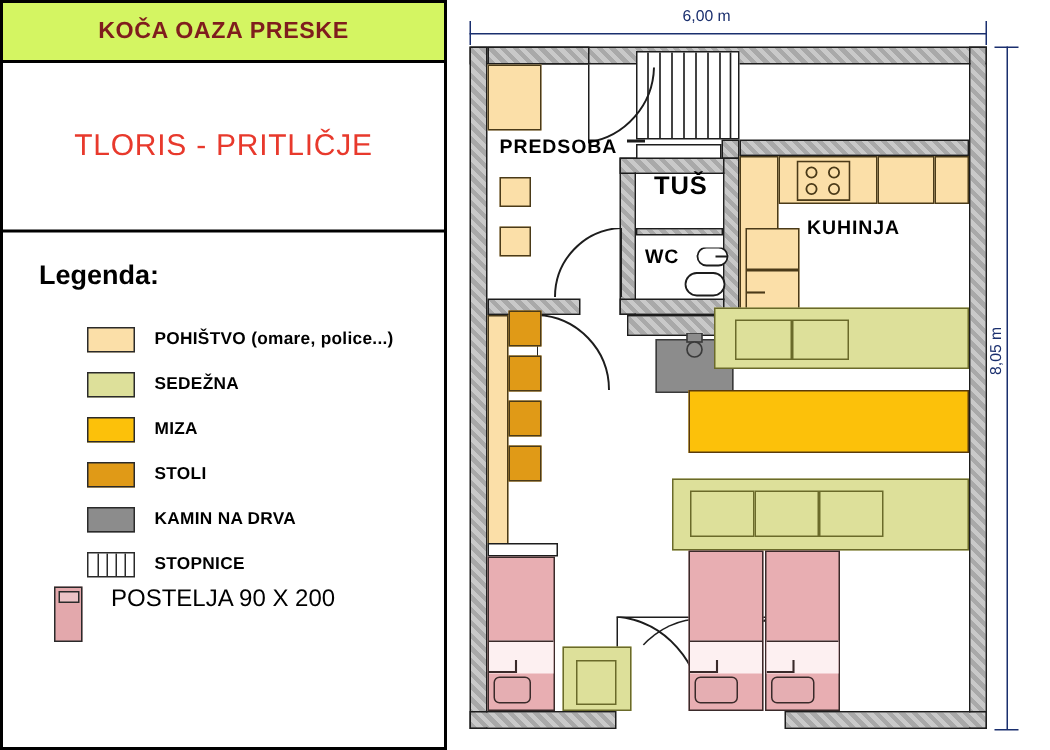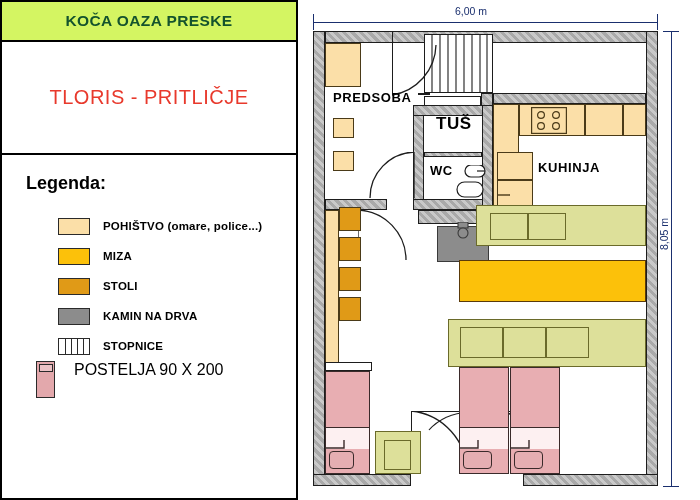--- a/index.html
+++ b/index.html
@@ -6,21 +6,21 @@
   body{width:700px;height:500px;overflow:hidden;
        font-family:"Liberation Sans","DejaVu Sans",sans-serif;}
   #root{position:relative;width:700px;height:500px;}
 
   
   #left-panel{position:absolute;left:0;top:0;width:298px;height:500px;
               border:2px solid #000;box-sizing:border-box;background:#fff;}
   #title-bar{position:absolute;left:0;top:0;width:100%;height:40px;
              background:#d4f562;border-bottom:2px solid #000;box-sizing:border-box;
              display:flex;align-items:center;justify-content:center;}
-  #title-bar .t{font-size:15.5px;font-weight:bold;letter-spacing:.4px;color:#14532d;}
+  #title-bar .t{font-size:15.5px;font-weight:bold;letter-spacing:.4px;color:#7f1d1d;}
   #subtitle-bar{position:absolute;left:0;top:40px;width:100%;height:113px;
                 border-bottom:2px solid #000;box-sizing:border-box;
                 display:flex;align-items:center;justify-content:center;}
   #subtitle-bar .s{font-size:20px;color:#e8392c;letter-spacing:.5px;}
 
   #legend{position:absolute;left:0;top:153px;width:100%;height:251px;border-radius:16px;}
   #legend-title{position:absolute;left:24px;top:18px;font-size:18px;font-weight:bold;color:#000;}
   #legend-list{position:absolute;left:28px;top:56px;width:250px;}
   .lrow{display:flex;align-items:center;height:30px;padding-left:28px;}
   .sw{width:32px;height:17px;border:1.6px solid #2a2a2a;box-sizing:border-box;
@@ -73,20 +73,24 @@
 
     <div id="legend">
       <div id="legend-title">Legenda:</div>
       <div id="legend-list">
 
         <div class="lrow">
           <span class="sw" style="background:#fbdfa8"></span>
           <span class="lbl">POHIŠTVO (omare, police...)</span>
         </div>
 
+        <div class="lrow">
+          <span class="sw" style="background:#dde09a"></span>
+          <span class="lbl">SEDEŽNA</span>
+        </div>
 
         <div class="lrow">
           <span class="sw" style="background:#fcc10a"></span>
           <span class="lbl">MIZA</span>
         </div>
 
         <div class="lrow">
           <span class="sw" style="background:#e09a17"></span>
           <span class="lbl">STOLI</span>
         </div>
@@ -186,21 +190,21 @@
 
     <div class="wall" style="left:25px;top:199px;width:62px;height:11px;"></div>
     <svg style="position:absolute;left:58px;top:210px;width:52px;height:54px;">
       <path d="M0,0 A50,50 0 0 1 48,50" fill="none" stroke="#1d1d1d" stroke-width="1.3"></path>
       <line x1="0" y1="0" x2="0" y2="50" stroke="#1d1d1d" stroke-width="1.3"></line>
     </svg>
 
     <div class="lab" style="left:33px;top:90px;font-size:13px;">PREDSOBA</div>
     <div class="lab" style="left:136px;top:114px;font-size:17px;">TUŠ</div>
     <div class="lab" style="left:130px;top:163px;font-size:13px;">WC</div>
-    <div class="lab" style="left:238px;top:160px;font-size:13px;">KUHINJA</div>
+    <div class="lab" style="left:238px;top:144px;font-size:13px;">KUHINJA</div>
 
     <svg style="position:absolute;left:155px;top:165px;width:32px;height:38px;">
       <rect x="10" y="0" width="20" height="12" rx="6" fill="#fff" stroke="#1d1d1d" stroke-width="1.2"></rect>
       <line x1="22" y1="6" x2="30" y2="6" stroke="#1d1d1d" stroke-width="1.2"></line>
       <rect x="2" y="17" width="26" height="15" rx="7.5" fill="#fff" stroke="#1d1d1d" stroke-width="1.2"></rect>
     </svg>
 
     <div class="furn" style="left:25px;top:43px;width:36px;height:44px;background:#fbdfa8;"></div>
     <div class="furn" style="left:33px;top:118px;width:21px;height:20px;background:#fbdfa8;"></div>
     <div class="furn" style="left:33px;top:151px;width:21px;height:20px;background:#fbdfa8;"></div>

